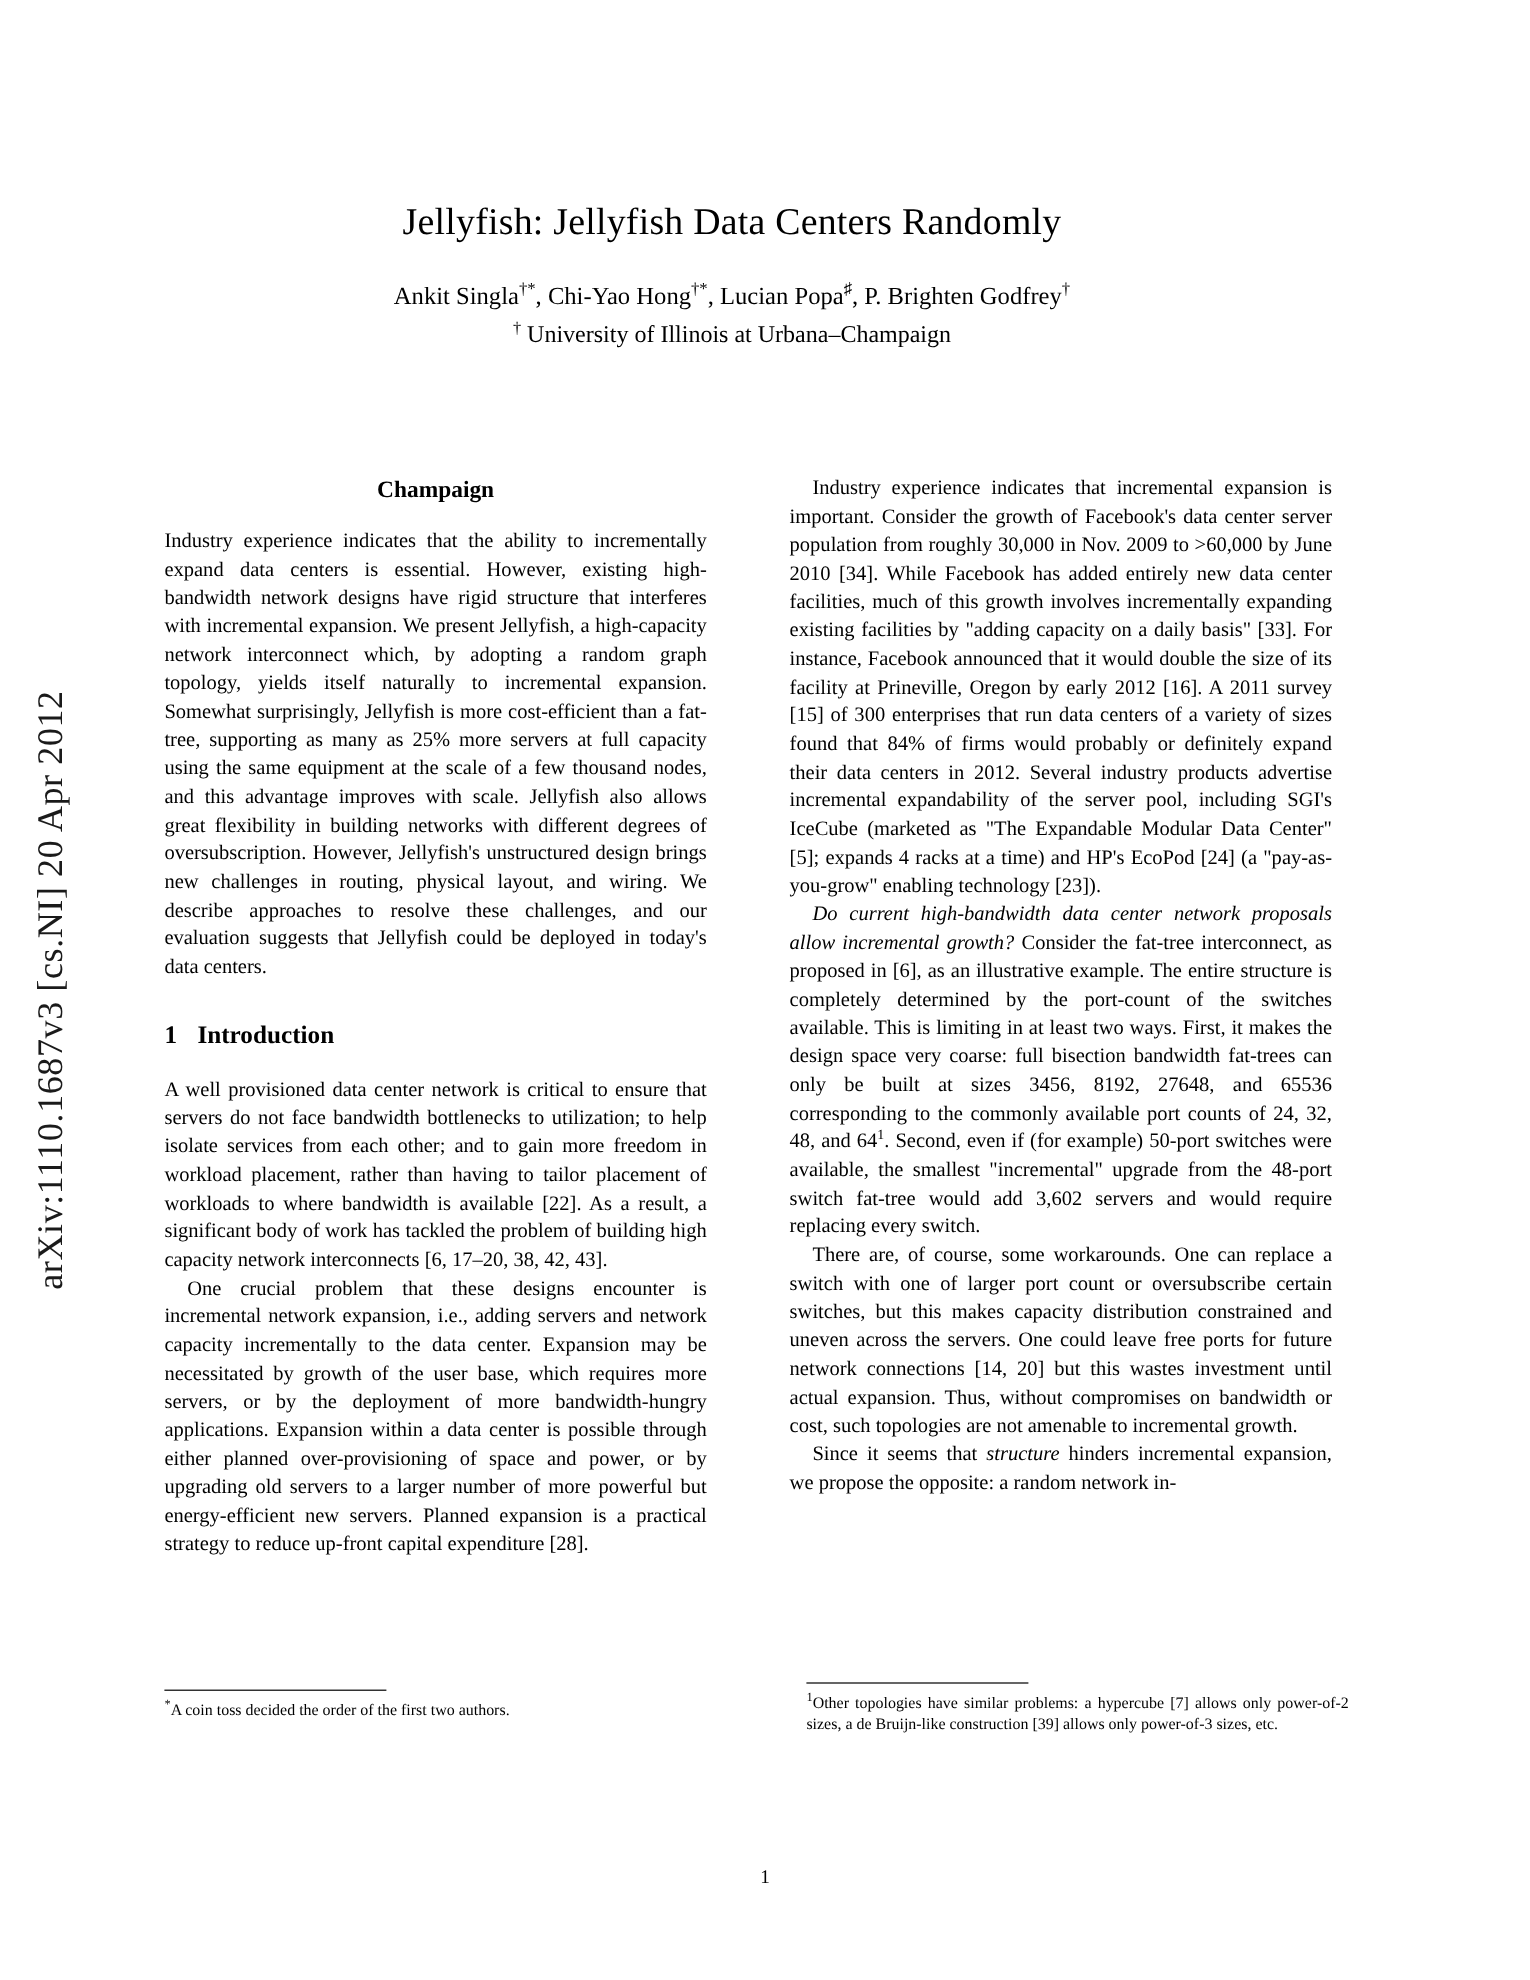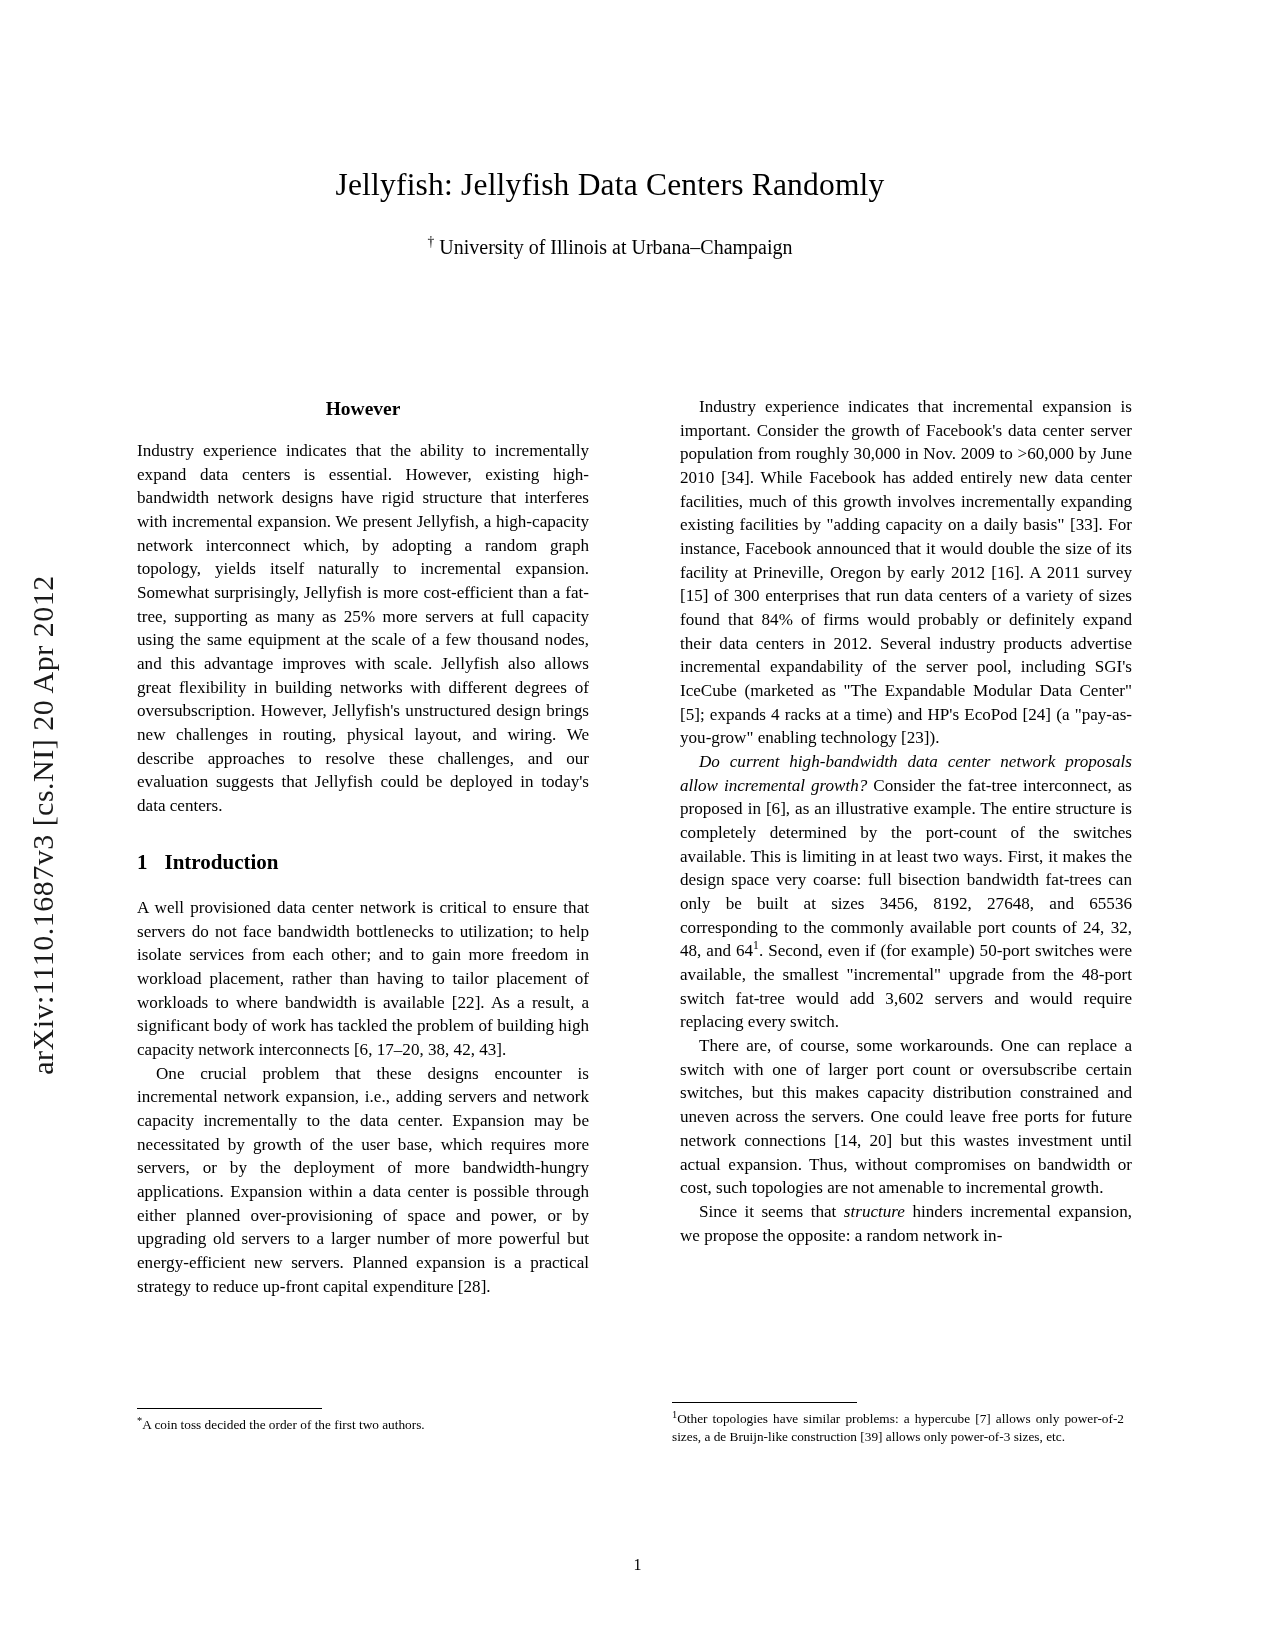--- a/index.html
+++ b/index.html
@@ -73,21 +73,21 @@
     position: absolute;
     top: 395px;
     width: 452px;
     font-size: 17.1px;
     line-height: 1.385;
     text-align: justify;
     text-justify: inter-word;
     hyphens: none;
   }
   .col-left  { left: 137px; }
-  .col-right { left: 680px; }
+  .col-right { left: 658px; }
 
   .sec-abstract-head {
     text-align: center;
     font-weight: bold;
     font-size: 19.5px;
     margin: 0 0 17px 0;
   }
   .sec-head {
     font-weight: bold;
     font-size: 21px;
@@ -146,28 +146,29 @@
 </head>
 <body>
 
 <div class="page">
 
   <div class="arxiv-stamp">arXiv:1110.1687v3  [cs.NI]  20 Apr 2012</div>
 
   <div class="titleblock">
     <h1 class="paper-title">Jellyfish: Jellyfish Data Centers Randomly</h1>
 
+    <p class="authors"><span>Ankit Singla</span><sup class="mk">†*</sup><span>, </span><span>Chi-Yao Hong</span><sup class="mk">†*</sup><span>, </span><span>Lucian Popa</span><sup class="mk">♯</sup><span>, </span><span>P. Brighten Godfrey</span><sup class="mk">†</sup></p>
 
     <p class="affil"><sup class="mk">†</sup> <span>University of Illinois at Urbana–Champaign</span></p>
 
   </div>
 
   <div class="col col-left">
     <div class="abstract-body">
-      <div class="sec-abstract-head">However</div>
+      <div class="sec-abstract-head">Champaign</div>
       <p class="para noindent">Industry experience indicates that the ability to incrementally expand data centers is essential. However, existing high-bandwidth network designs have rigid structure that interferes with incremental expansion. We present Jellyfish, a high-capacity network interconnect which, by adopting a random graph topology, yields itself naturally to incremental expansion. Somewhat surprisingly, Jellyfish is more cost-efficient than a fat-tree, supporting as many as 25% more servers at full capacity using the same equipment at the scale of a few thousand nodes, and this advantage improves with scale. Jellyfish also allows great flexibility in building networks with different degrees of oversubscription. However, Jellyfish's unstructured design brings new challenges in routing, physical layout, and wiring. We describe approaches to resolve these challenges, and our evaluation suggests that Jellyfish could be deployed in today's data centers.</p>
     </div>
 
     <h2 class="sec-head"><span class="num">1</span><span>Introduction</span></h2>
 
     <p class="para noindent">A well provisioned data center network is critical to ensure that servers do not face bandwidth bottlenecks to utilization; to help isolate services from each other; and to gain more freedom in workload placement, rather than having to tailor placement of workloads to where bandwidth is available [22]. As a result, a significant body of work has tackled the problem of building high capacity network interconnects [6, 17–20, 38, 42, 43].</p>
     <p class="para indent">One crucial problem that these designs encounter is incremental network expansion, i.e., adding servers and network capacity incrementally to the data center. Expansion may be necessitated by growth of the user base, which requires more servers, or by the deployment of more bandwidth-hungry applications. Expansion within a data center is possible through either planned over-provisioning of space and power, or by upgrading old servers to a larger number of more powerful but energy-efficient new servers. Planned expansion is a practical strategy to reduce up-front capital expenditure [28].</p>
   </div>
 
   <div class="col col-right">

